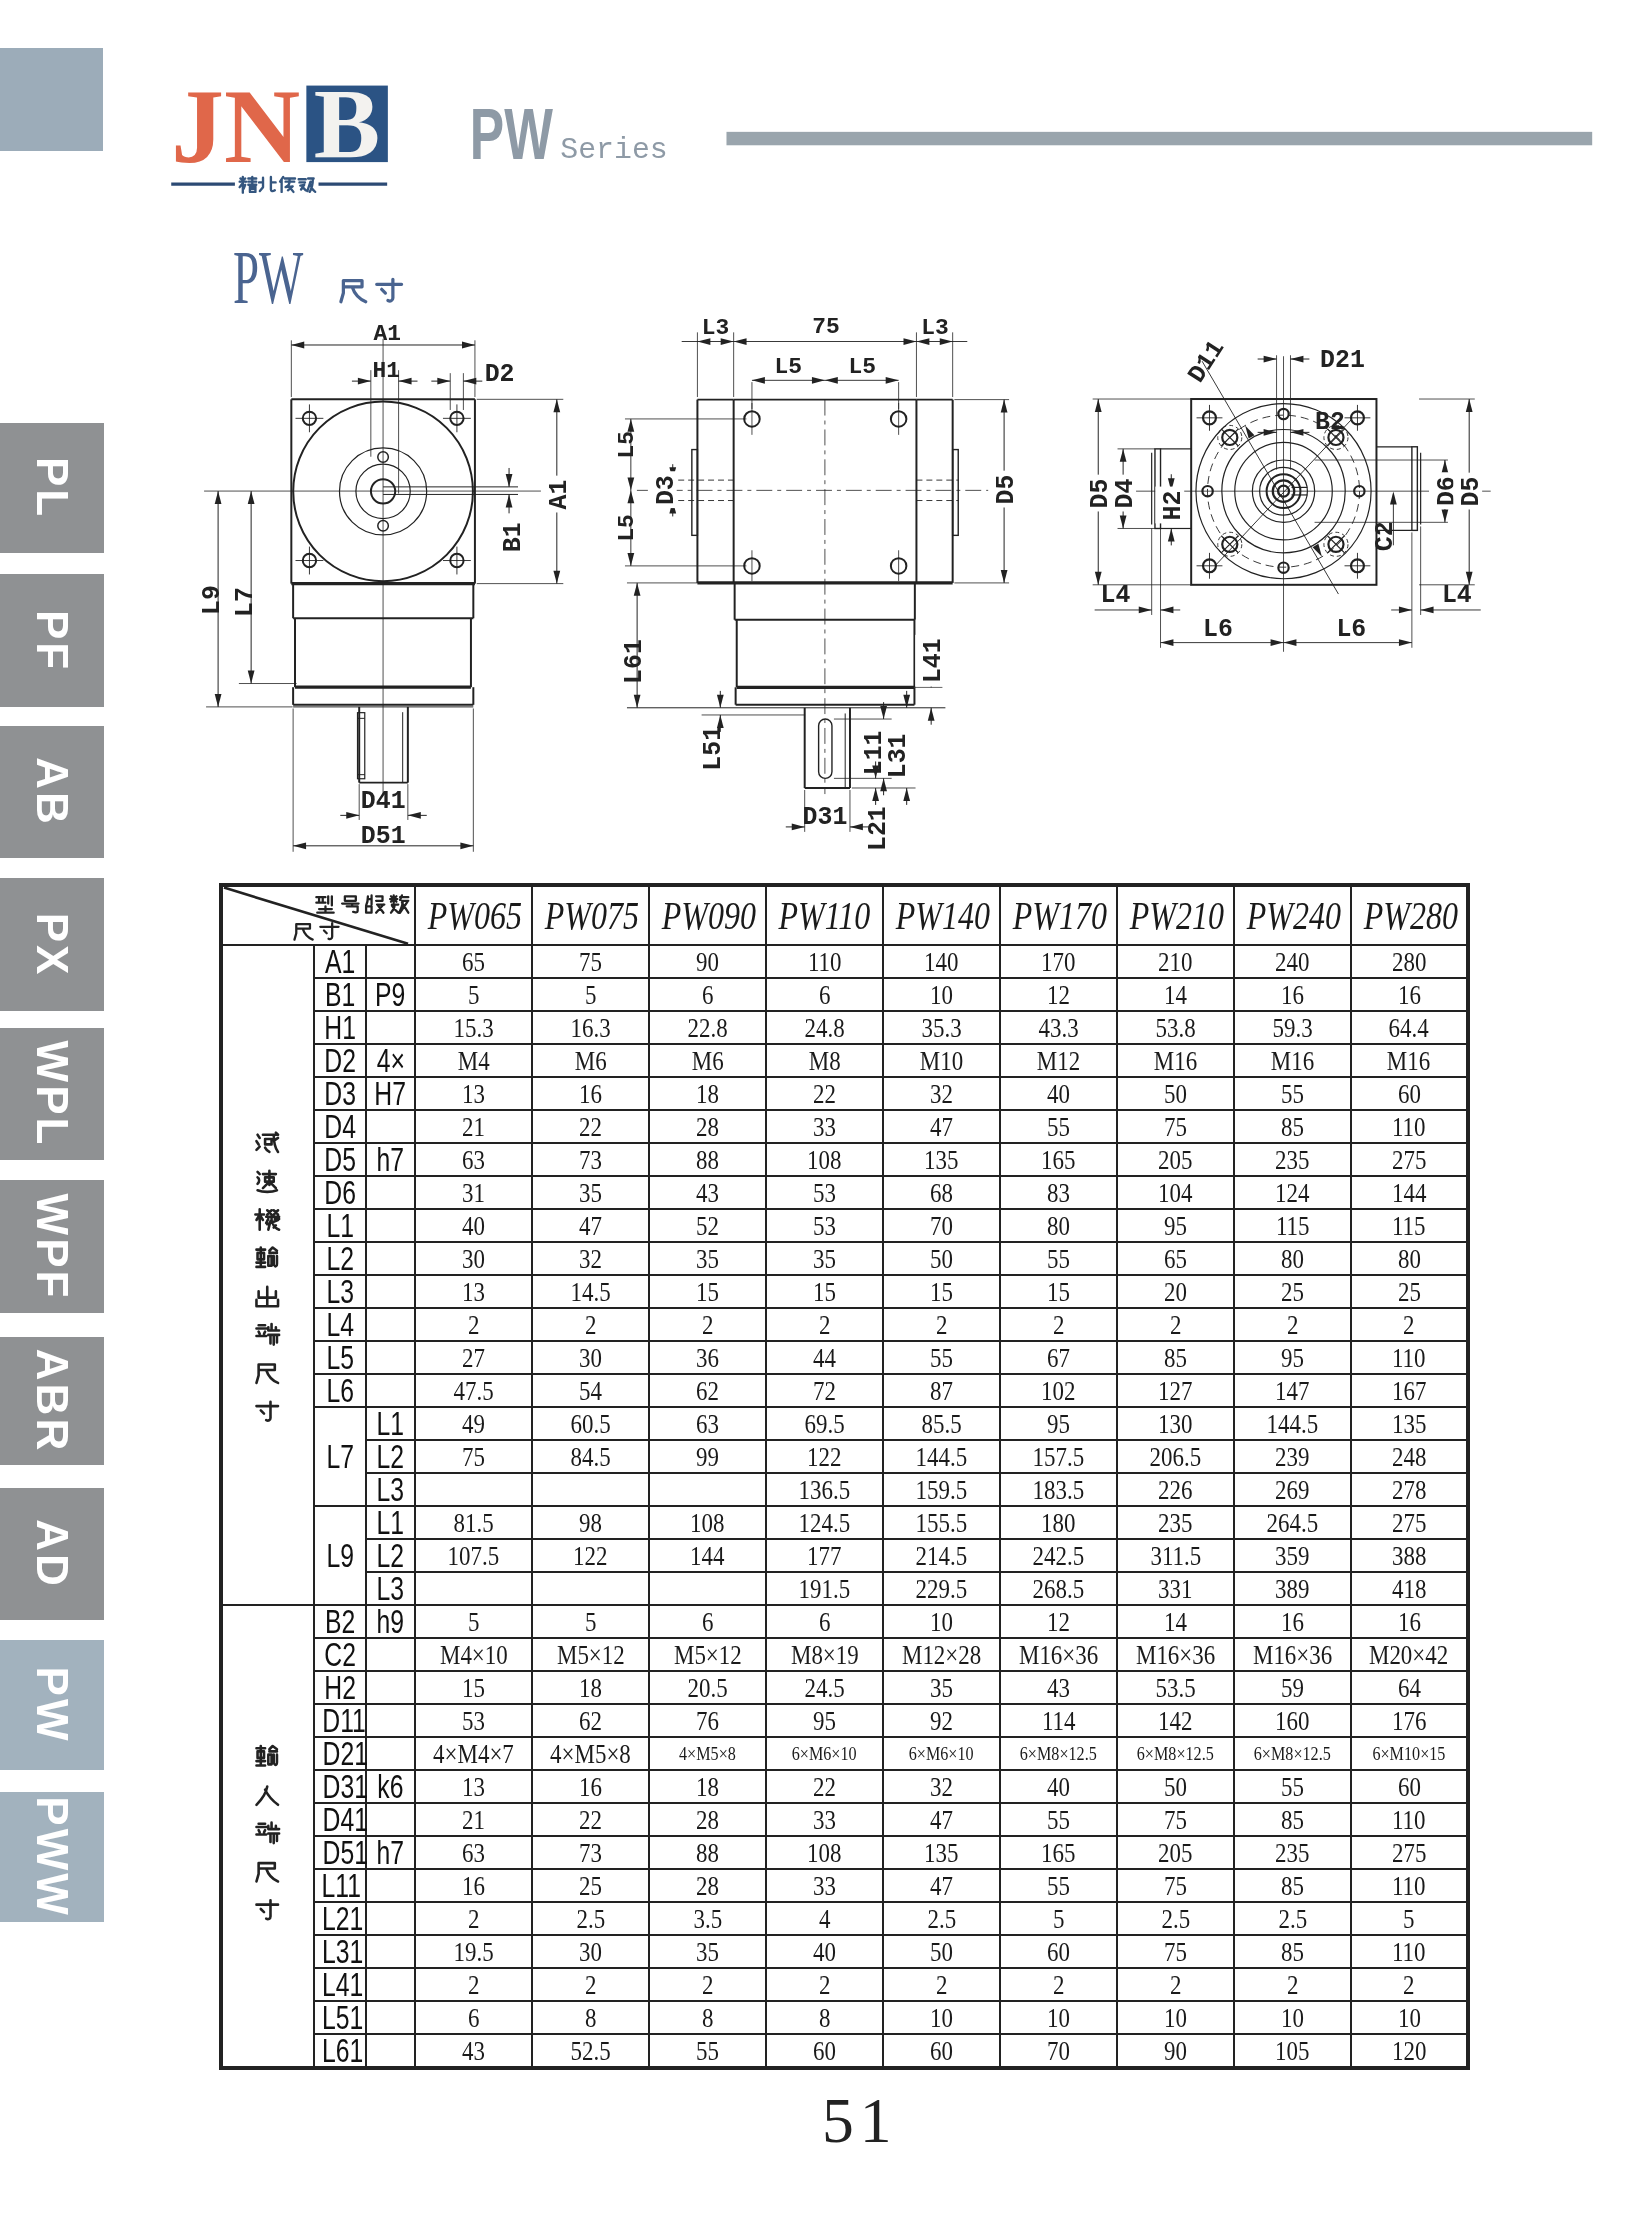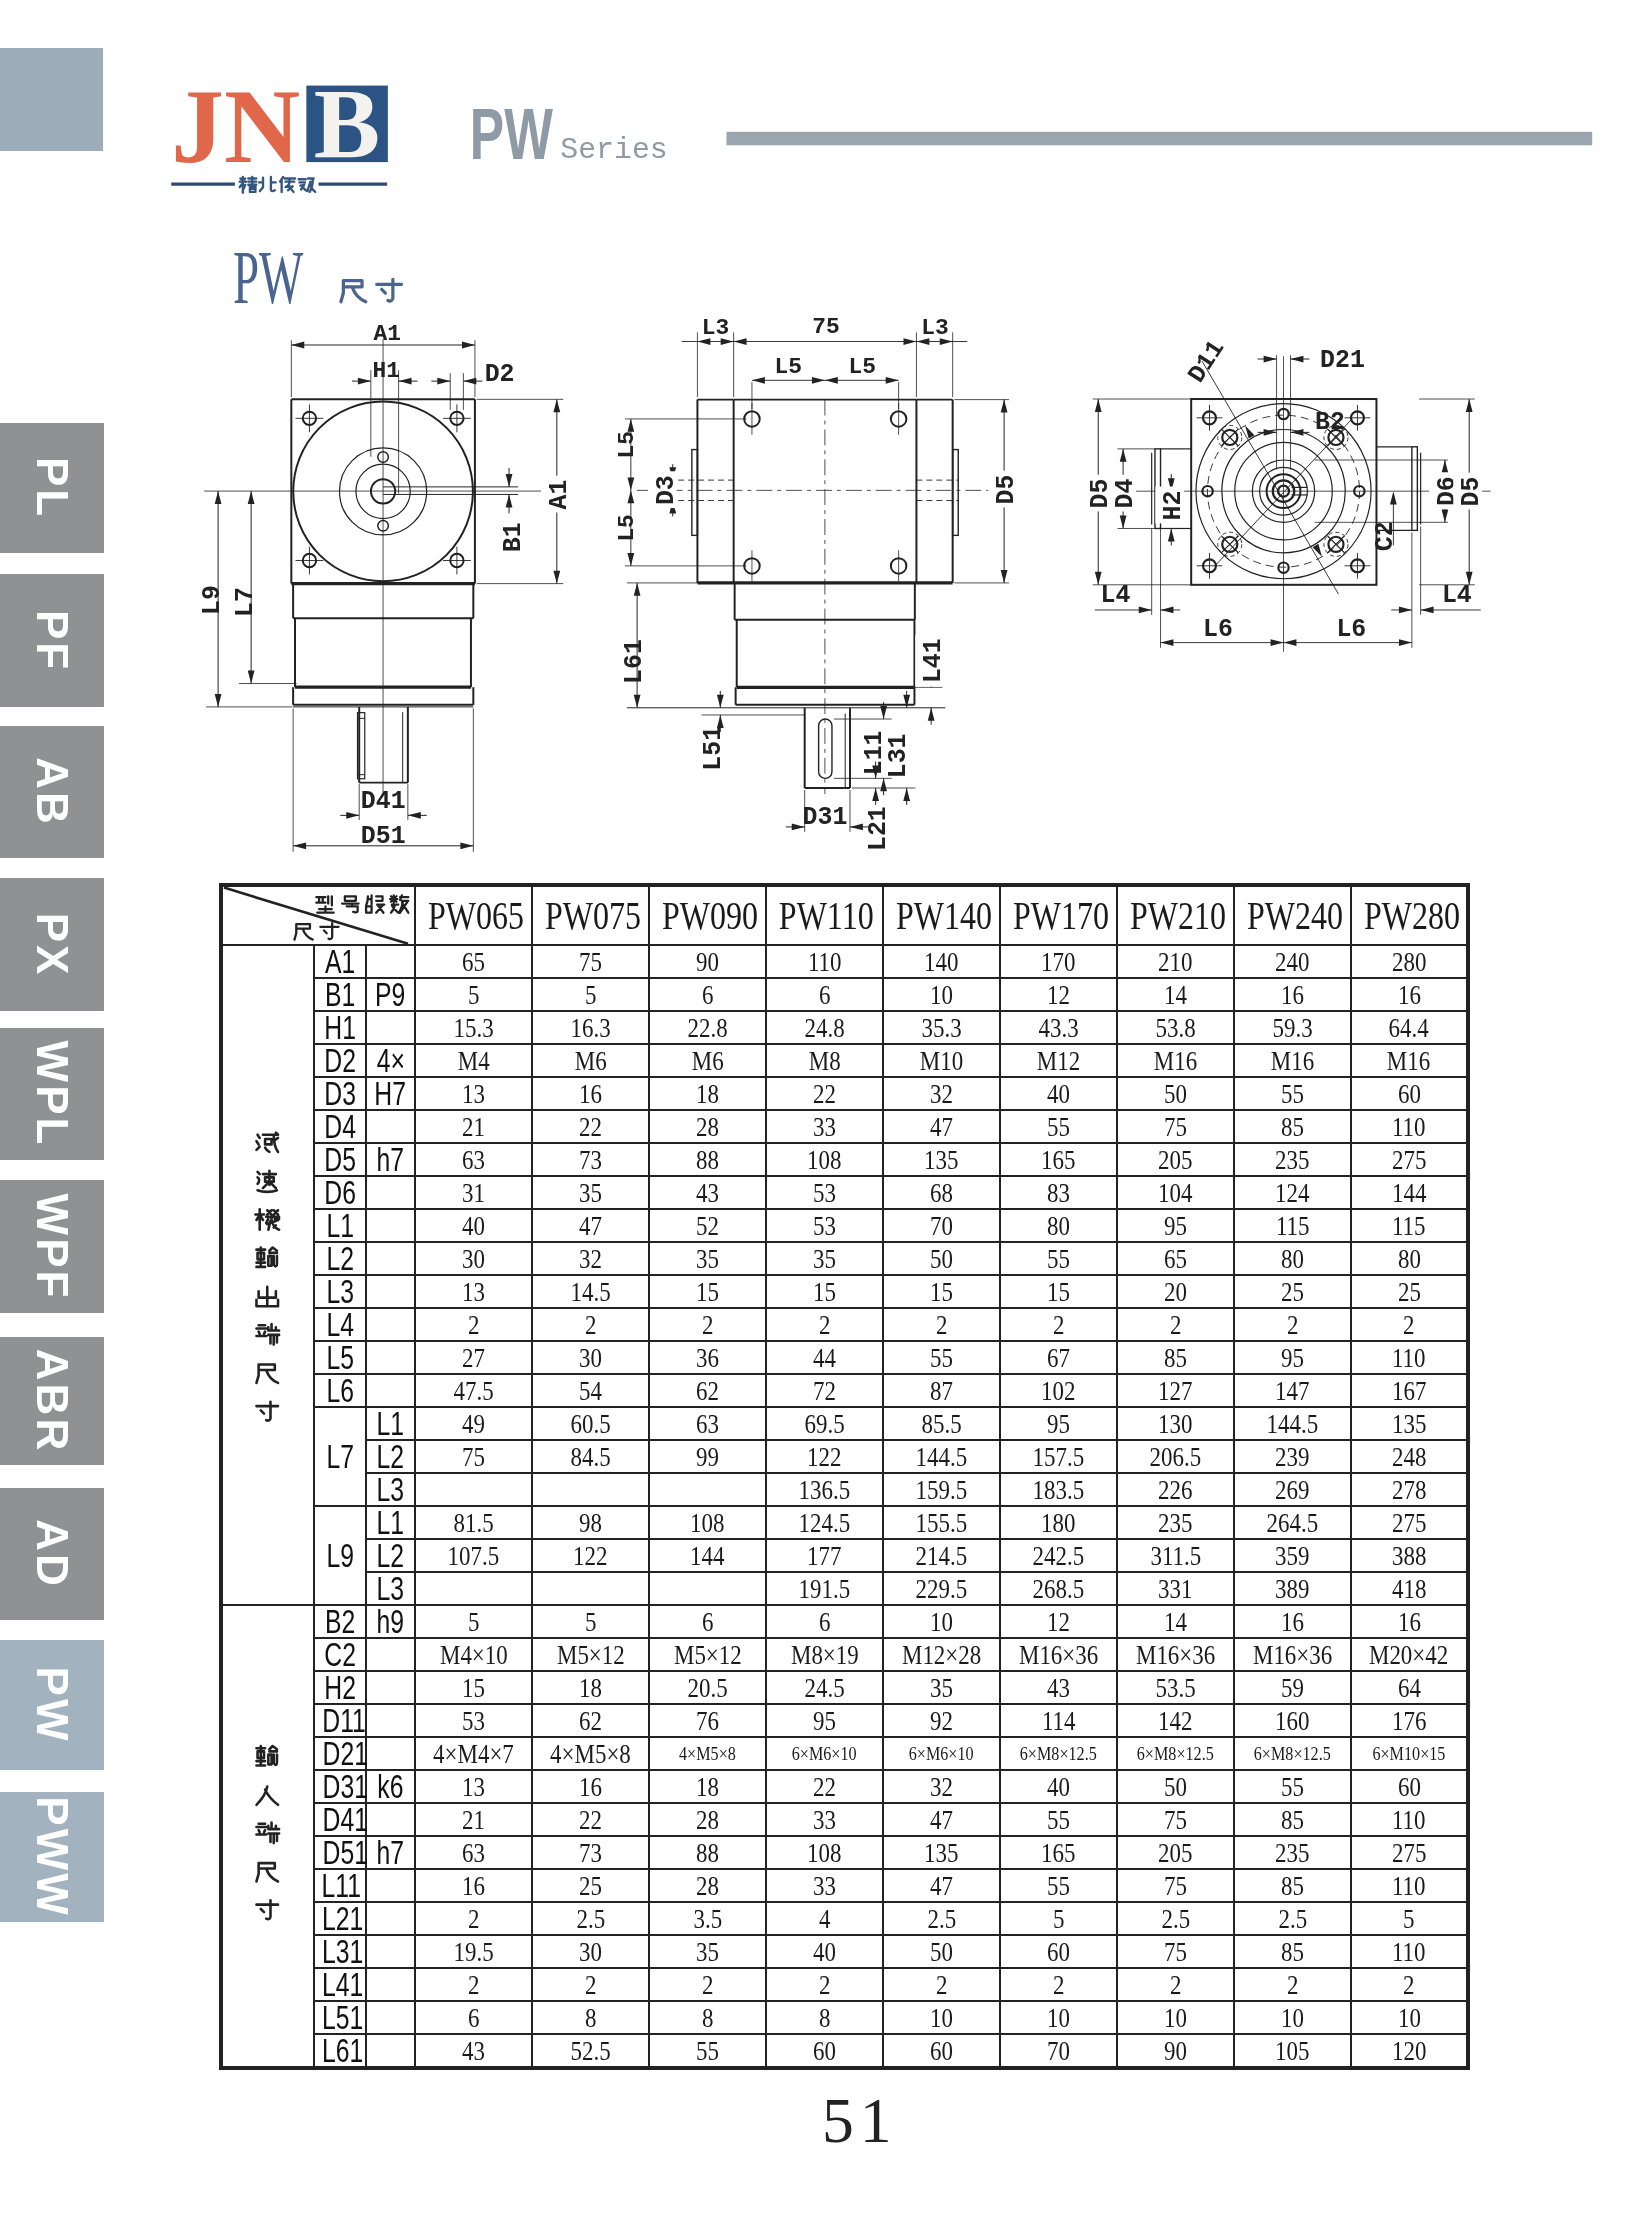--- a/index.html
+++ b/index.html
@@ -9,21 +9,21 @@
   .tab.g{background:#8f9193;}
   .tab.b{background:#a2b2be;}
   .tab span{transform:rotate(90deg);color:#fff;font-size:44px;font-weight:bold;
        font-family:"Liberation Sans",sans-serif;letter-spacing:3px;white-space:nowrap;}
   .ovl{position:absolute;left:0;top:0;width:1646px;height:2222px;z-index:5;pointer-events:none;}
   table.dim{position:absolute;left:219px;top:883px;border-collapse:collapse;table-layout:fixed;
        width:1251px;z-index:2;}
   table.dim td{border:2.6px solid #222;text-align:center;vertical-align:middle;padding:0;
        font-family:"Liberation Serif",serif;font-size:27px;color:#1a1a1a;overflow:visible;line-height:10px;}
   table.dim{border:4px solid #222;}
-  tr.hrow td{height:57px;}
+  tr.hrow td{height:57px;font-style:italic;}
   table.dim tr.drow td{height:31px;}
   td.hd span.hs{display:inline-block;transform:scaleX(.8);font-size:40px;line-height:32px;}
   td span.t{display:inline-block;transform:scaleX(.85);white-space:nowrap;line-height:22px;}
   td span.sm{display:inline-block;transform:scaleX(.85);font-size:19px;white-space:nowrap;line-height:16px;}
   td.lab span.ls{display:inline-block;transform:scaleX(.75);font-family:"Liberation Sans",sans-serif;
        font-size:33px;color:#111;white-space:nowrap;line-height:25px;}
   td.cat{width:93px;}
   td.diag{border-right:2.4px solid #222;}
 </style></head>
 <body>

